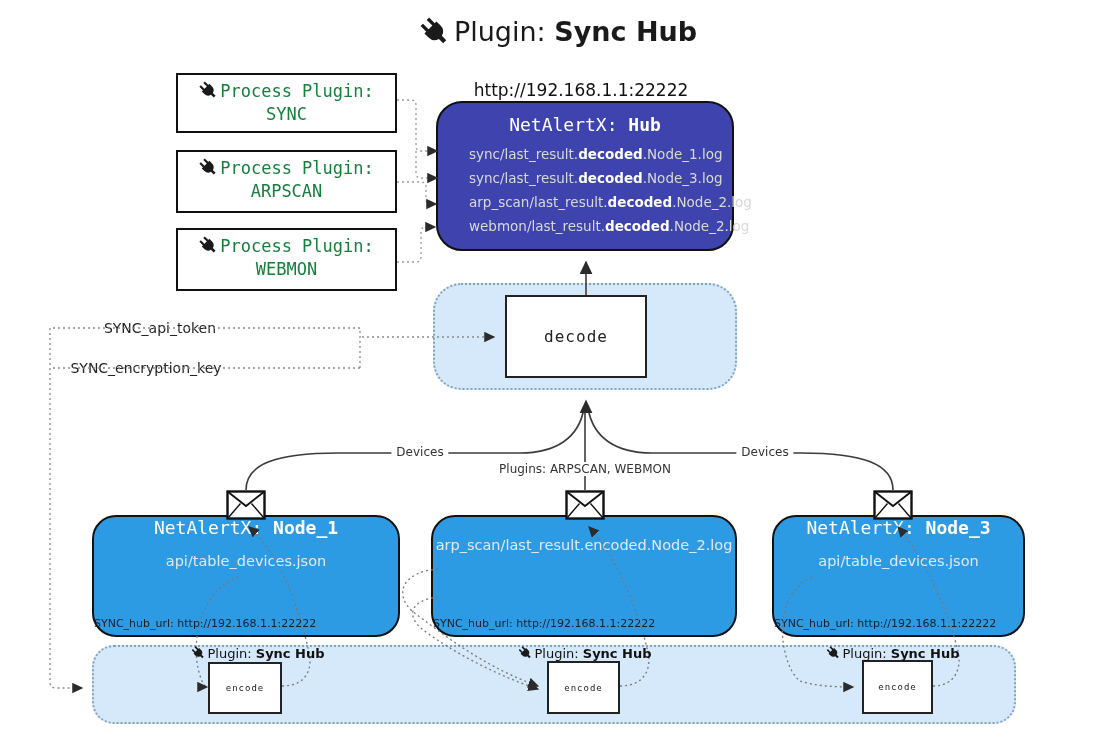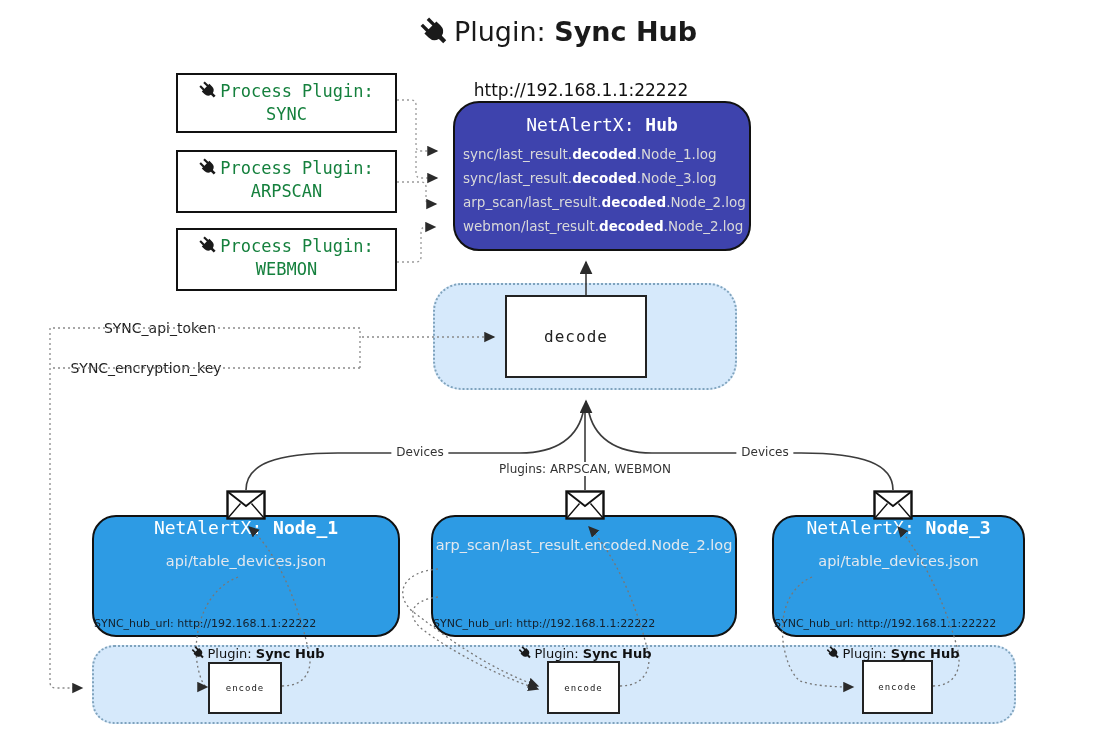--- a/index.html
+++ b/index.html
@@ -19,26 +19,26 @@
           padding-top:6px; }
   .proc .plug { width:19px; height:19px; vertical-align:-3px; margin-right:2px; }
   .proc-1 { top:73px;  height:60px; }
   .proc-2 { top:150px; height:63px; }
   .proc-3 { top:228px; height:63px; }
   .proc .pname { display:block; margin-top:3px; }
 
   
   .hub-url { position:absolute; left:432px; top:80px; width:298px; text-align:center;
              font-size:17px; color:#111; }
-  .hub { position:absolute; left:453px; top:101px; width:298px; height:150px;
+  .hub { position:absolute; left:436px; top:101px; width:298px; height:150px;
          background:#3E43AD; border:2px solid #111; border-radius:26px; }
   .hub-title { margin-top:11px; text-align:center; color:#fff;
                font-family:"DejaVu Sans Mono", monospace; font-size:18px; }
   .hub-title b { font-weight:700; }
-  .hub-logs { margin-top:7px; padding-left:8px; }
+  .hub-logs { margin-top:7px; padding-left:31px; }
   .hub-log { font-size:13.5px; color:#d9d9d9; line-height:24px; white-space:nowrap; }
   .hub-log b { color:#fff; font-weight:700; }
 
   
   .panel { background:#D6E9FB; border:2px dotted #7FA3BD; border-radius:28px; position:absolute; }
   .decode-panel { left:433px; top:283px; width:304px; height:107px; }
   .procbox { position:absolute; background:#fff; border:2px solid #222;
              display:flex; align-items:center; justify-content:center;
              font-family:"DejaVu Sans Mono", monospace; color:#222; }
   .decode-box { left:505px; top:295px; width:142px; height:83px; font-size:16px; letter-spacing:1px; }

